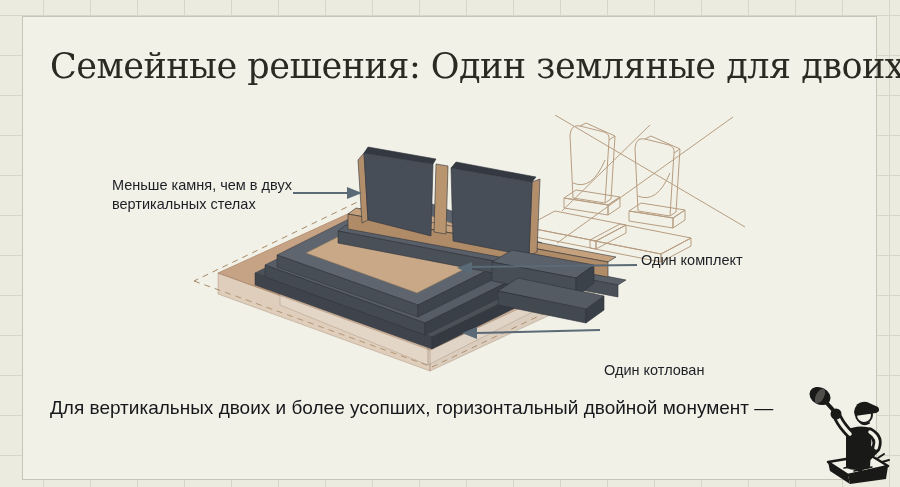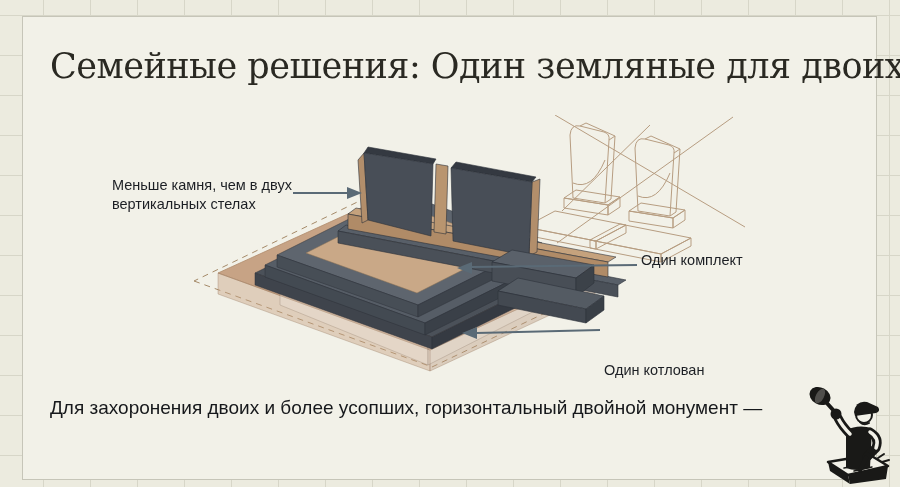--- a/index.html
+++ b/index.html
@@ -151,21 +151,21 @@
   <div>вертикальных стелах</div>
 </div>
 <div class="callout callout-flower">
   <div>Один комплект</div>
 </div>
 <div class="callout callout-pit">
   <div>Один котлован</div>
 </div>
 
 <div class="paragraph">
-  <div>Для захоронения двоих и более усопших, горизонтальный двойной монумент —</div>
+  <div>Для вертикальных двоих и более усопших, горизонтальный двойной монумент —</div>
 </div>
 
 <svg class="logo" viewBox="0 0 100 104" aria-hidden="true">
   <g stroke-linecap="round" stroke-linejoin="round">
 
     <polygon points="30,82 72,75 90,86 50,95" fill="#f2f1e8" stroke="#191917" stroke-width="2.5"></polygon>
     <polygon points="50,95 90,86 88,99 52,104" fill="#191917"></polygon>
     <polygon points="30,82 50,95 52,104 32,91" fill="#191917"></polygon>
     <line x1="46" y1="88" x2="62" y2="85" stroke="#191917" stroke-width="1.5"></line>
     <line x1="56" y1="91" x2="74" y2="87" stroke="#191917" stroke-width="1.5"></line>

